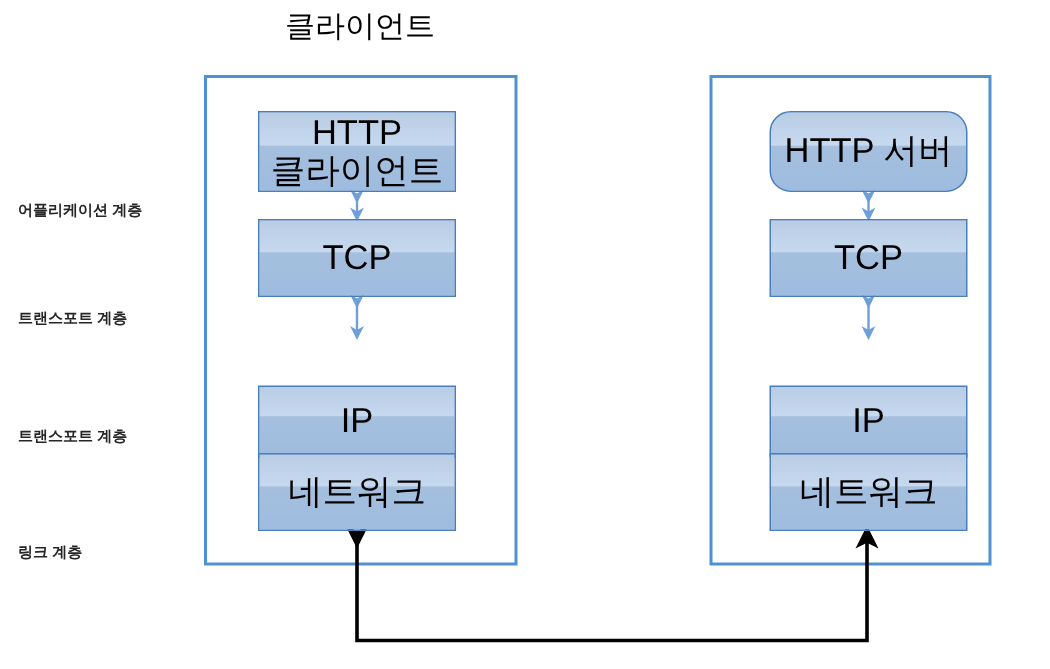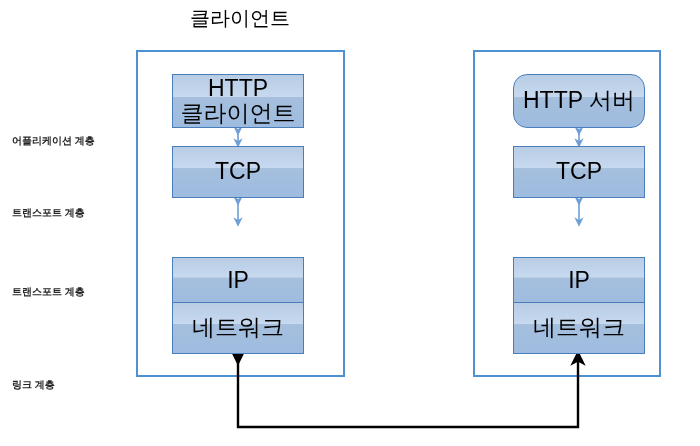--- a/index.html
+++ b/index.html
@@ -90,21 +90,21 @@
 </head>
 <body>
 
 <div id="canvas">
 
   <div class="col-title" id="title-client">클라이언트</div>
 
   <div class="layer-label" style="top:92px">어플리케이션 계층</div>
   <div class="layer-label" style="top:164px">트랜스포트 계층</div>
   <div class="layer-label" style="top:243px">트랜스포트 계층</div>
-  <div class="layer-label" style="top:336px">링크 계층</div>
+  <div class="layer-label" style="top:320px">링크 계층</div>
 
   <div class="stack-frame" id="frame-client"></div>
   <div class="stack-frame" id="frame-server"></div>
 
   <svg class="svg-layer" viewBox="0 0 700 446" xmlns="http://www.w3.org/2000/svg">
     <defs>
       <marker id="bluearrow" markerWidth="7" markerHeight="7" refX="3.5" refY="3.5" orient="auto">
         <path d="M0.6,0.6 L6.4,3.5 L0.6,6.4 L2.2,3.5 Z" fill="#6f9fd8"></path>
       </marker>
       <marker id="blackarrow" markerWidth="8" markerHeight="8" refX="4" refY="4" orient="auto">

